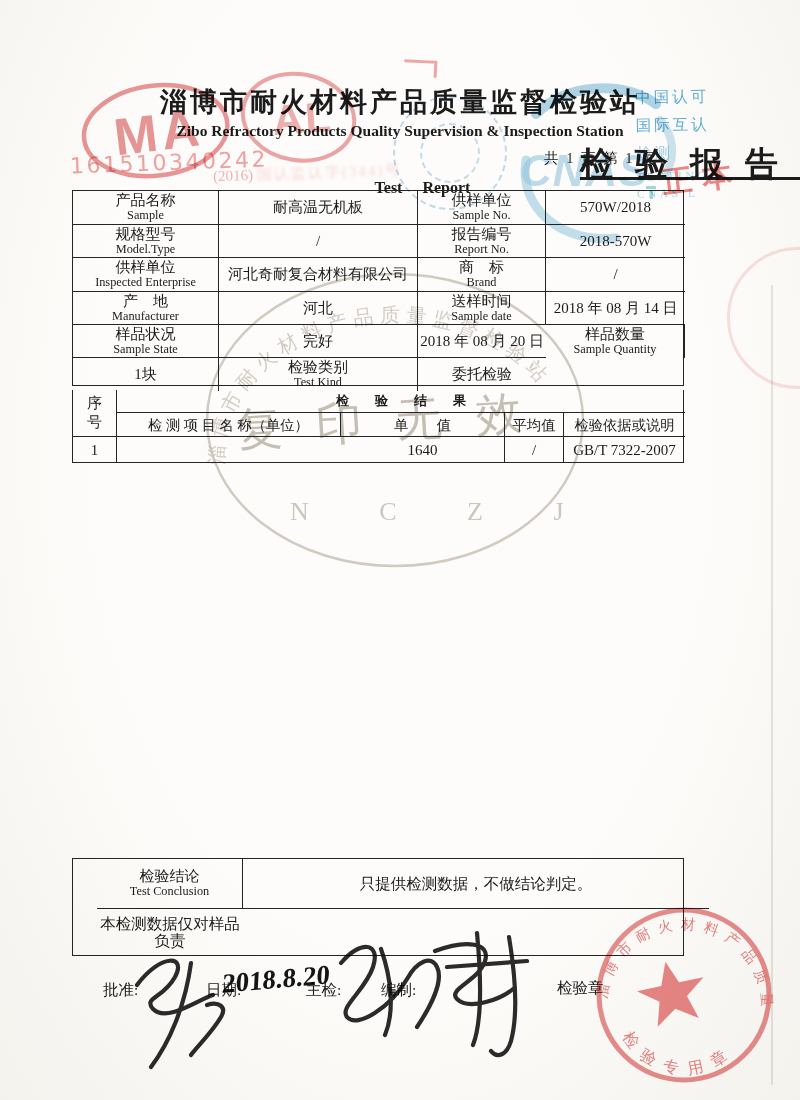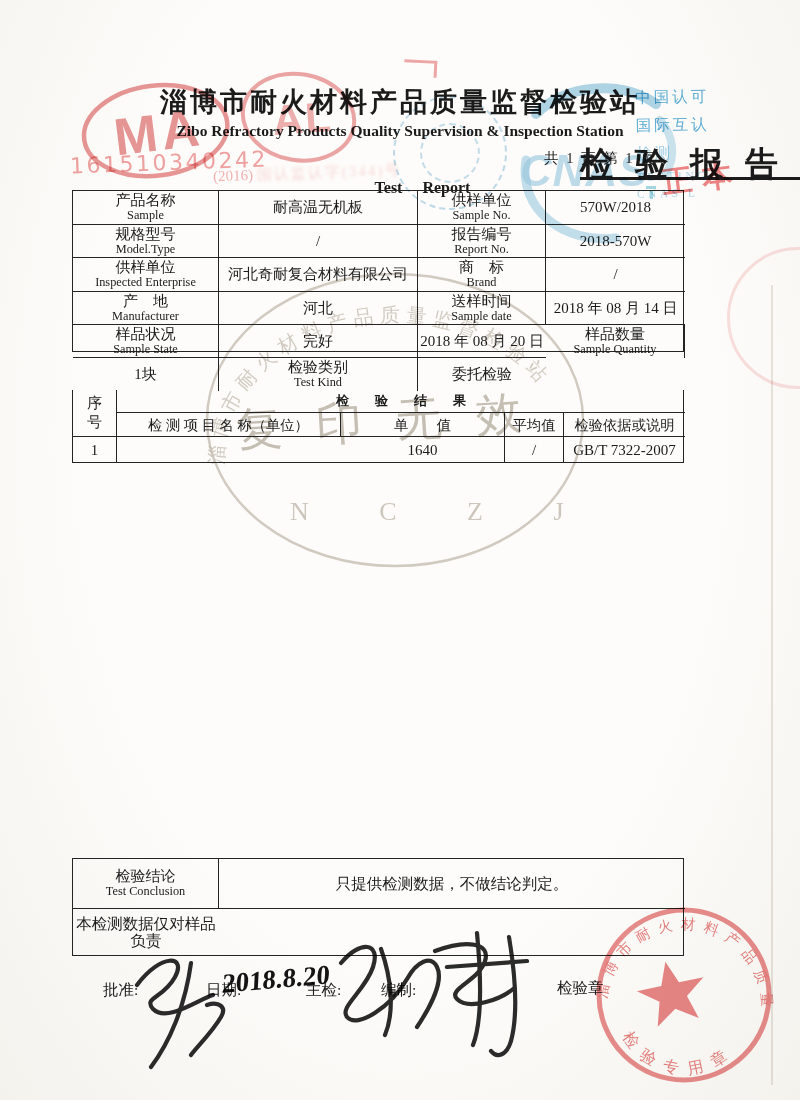--- a/index.html
+++ b/index.html
@@ -17,28 +17,28 @@
   .pages{left:544px;top:149px;font-size:14.5px;letter-spacing:2px;}
   
   .sec{position:absolute;left:72px;width:612px;box-sizing:border-box;border:1.6px solid #242424;display:grid;background:transparent;}
   .sec.no-top{border-top:none;}
   .c{box-sizing:border-box;display:flex;flex-direction:column;align-items:center;justify-content:center;text-align:center;line-height:1.12;overflow:visible;}
   .br{border-right:1.4px solid #242424;}
   .bb{border-bottom:1.4px solid #242424;}
   .cn{font-size:15px;}
   .en{font-size:12.3px;}
   .val{font-size:15px;}
-  #tbl-info{top:190px;height:162px;grid-template-columns:146px 199px 128px 139px;grid-template-rows:34px 33px 34px 33px 33px 33px;}
+  #tbl-info{top:190px;height:196px;grid-template-columns:146px 199px 128px 139px;grid-template-rows:34px 33px 34px 33px 33px 33px;}
   #tbl-results{top:390px;height:73px;grid-template-columns:44px 224px 164px 59px 121px;grid-template-rows:23px 24px 26px;}
   .band{grid-column:2/6;font-size:13px;font-weight:bold;letter-spacing:26px;text-indent:26px;}
   .serial{grid-row:1/3;grid-column:1;font-size:15px;line-height:1.25;}
   .sub{font-size:14.3px;}
   #tbl-blank{top:463px;height:395px;border-top:none;border-bottom:none;display:block;}
   .blank-note{top:4px;left:0;right:0;text-align:center;font-size:33px;letter-spacing:42px;text-indent:42px;}
-  #tbl-concl{top:858px;height:98px;grid-template-columns:146px 466px;grid-template-rows:50px auto;}
+  #tbl-concl{top:858px;height:98px;grid-template-columns:146px 466px;grid-template-rows:50px auto;padding-left:24px;}
   .cval{font-size:15.5px;}
   
   .flabel{font-size:15.5px;}
   
   .ink{mix-blend-mode:multiply;pointer-events:none;}
   .rednum{left:70px;top:150px;font-family:"DejaVu Sans","Liberation Sans",sans-serif;font-size:22px;color:#f0a3a3;letter-spacing:2.5px;transform:rotate(-2deg);}
   .certline{left:213px;top:164px;font-size:15px;color:rgba(233,128,128,.6);transform:rotate(-2deg);white-space:nowrap;}
   .certline .smudge{filter:blur(1.4px);opacity:.5;letter-spacing:2px;}
   .zhengben{left:662px;top:158px;font-size:30px;font-weight:bold;color:rgba(232,88,88,.72);letter-spacing:10px;transform:rotate(-7deg);}
   .bluecol{left:636px;top:83px;color:#5fb0d8;font-size:15.5px;line-height:1.82;letter-spacing:3px;transform:rotate(-1deg);text-align:left;}

